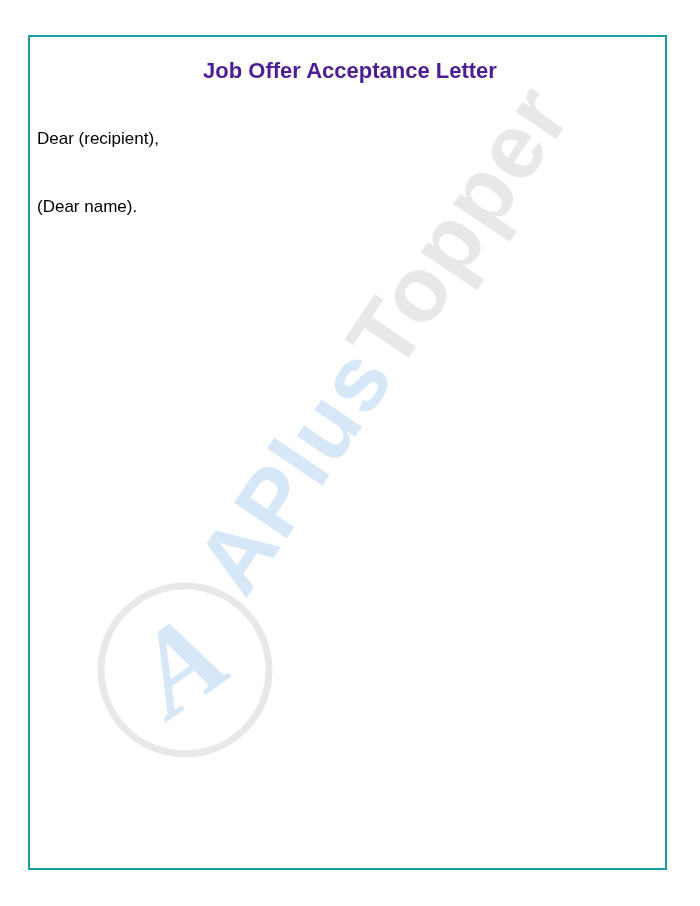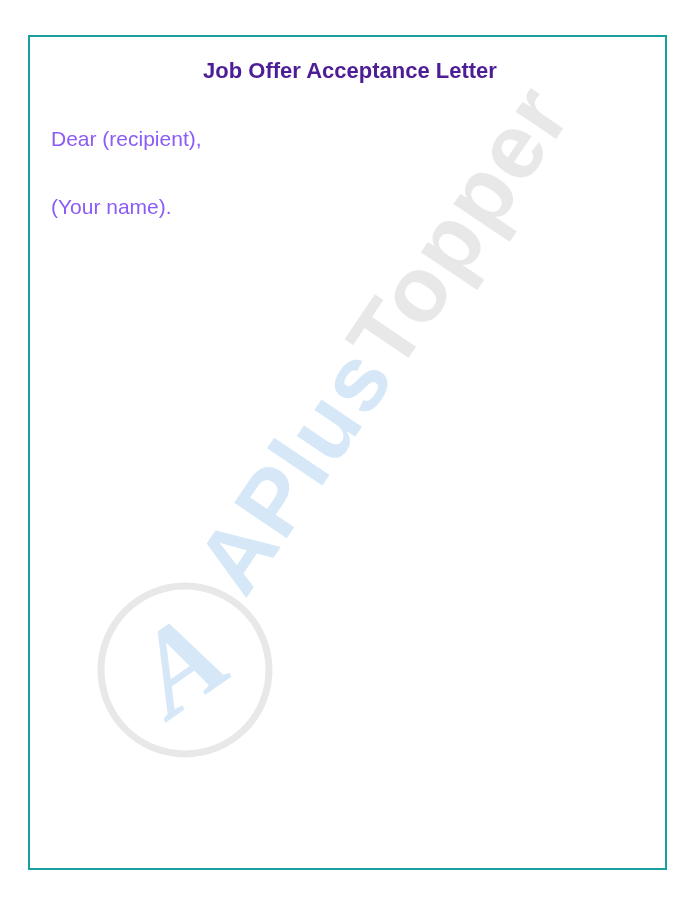--- a/index.html
+++ b/index.html
@@ -41,26 +41,26 @@
       text-align: center;
       font-weight: bold;
       font-size: 22px;
       line-height: 30px;
       color: #4c1d95;
       z-index: 2;
       margin: 0;
     }
     .letter {
       position: absolute;
-      left: 51px;
+      left: 37px;
       top: 122px;
       width: 610px;
-      font-size: 21px;
+      font-size: 17px;
       line-height: 34px;
-      color: #8b5cf6;
+      color: #000000;
       z-index: 2;
     }
     .letter p {
       margin: 0 0 34px 0;
       white-space: pre-line;
     }
     .letter p.no-gap {
       margin-bottom: 0;
     }
   </style>
@@ -78,14 +78,14 @@
     <text x="0" y="0" font-family="Liberation Sans, sans-serif" font-weight="bold" font-size="92" letter-spacing="2">
       <tspan fill="#d6e8f7">APlus</tspan><tspan fill="#e8e8e8">Topper</tspan>
     </text>
   </g>
 </svg>
 
 <h1 class="title">Job Offer Acceptance Letter</h1>
 
 <div class="letter">
   <p>Dear (recipient),</p>
-  <p class="no-gap">(Your name).</p>
+  <p class="no-gap">(Dear name).</p>
 </div>
 
 </body></html>

